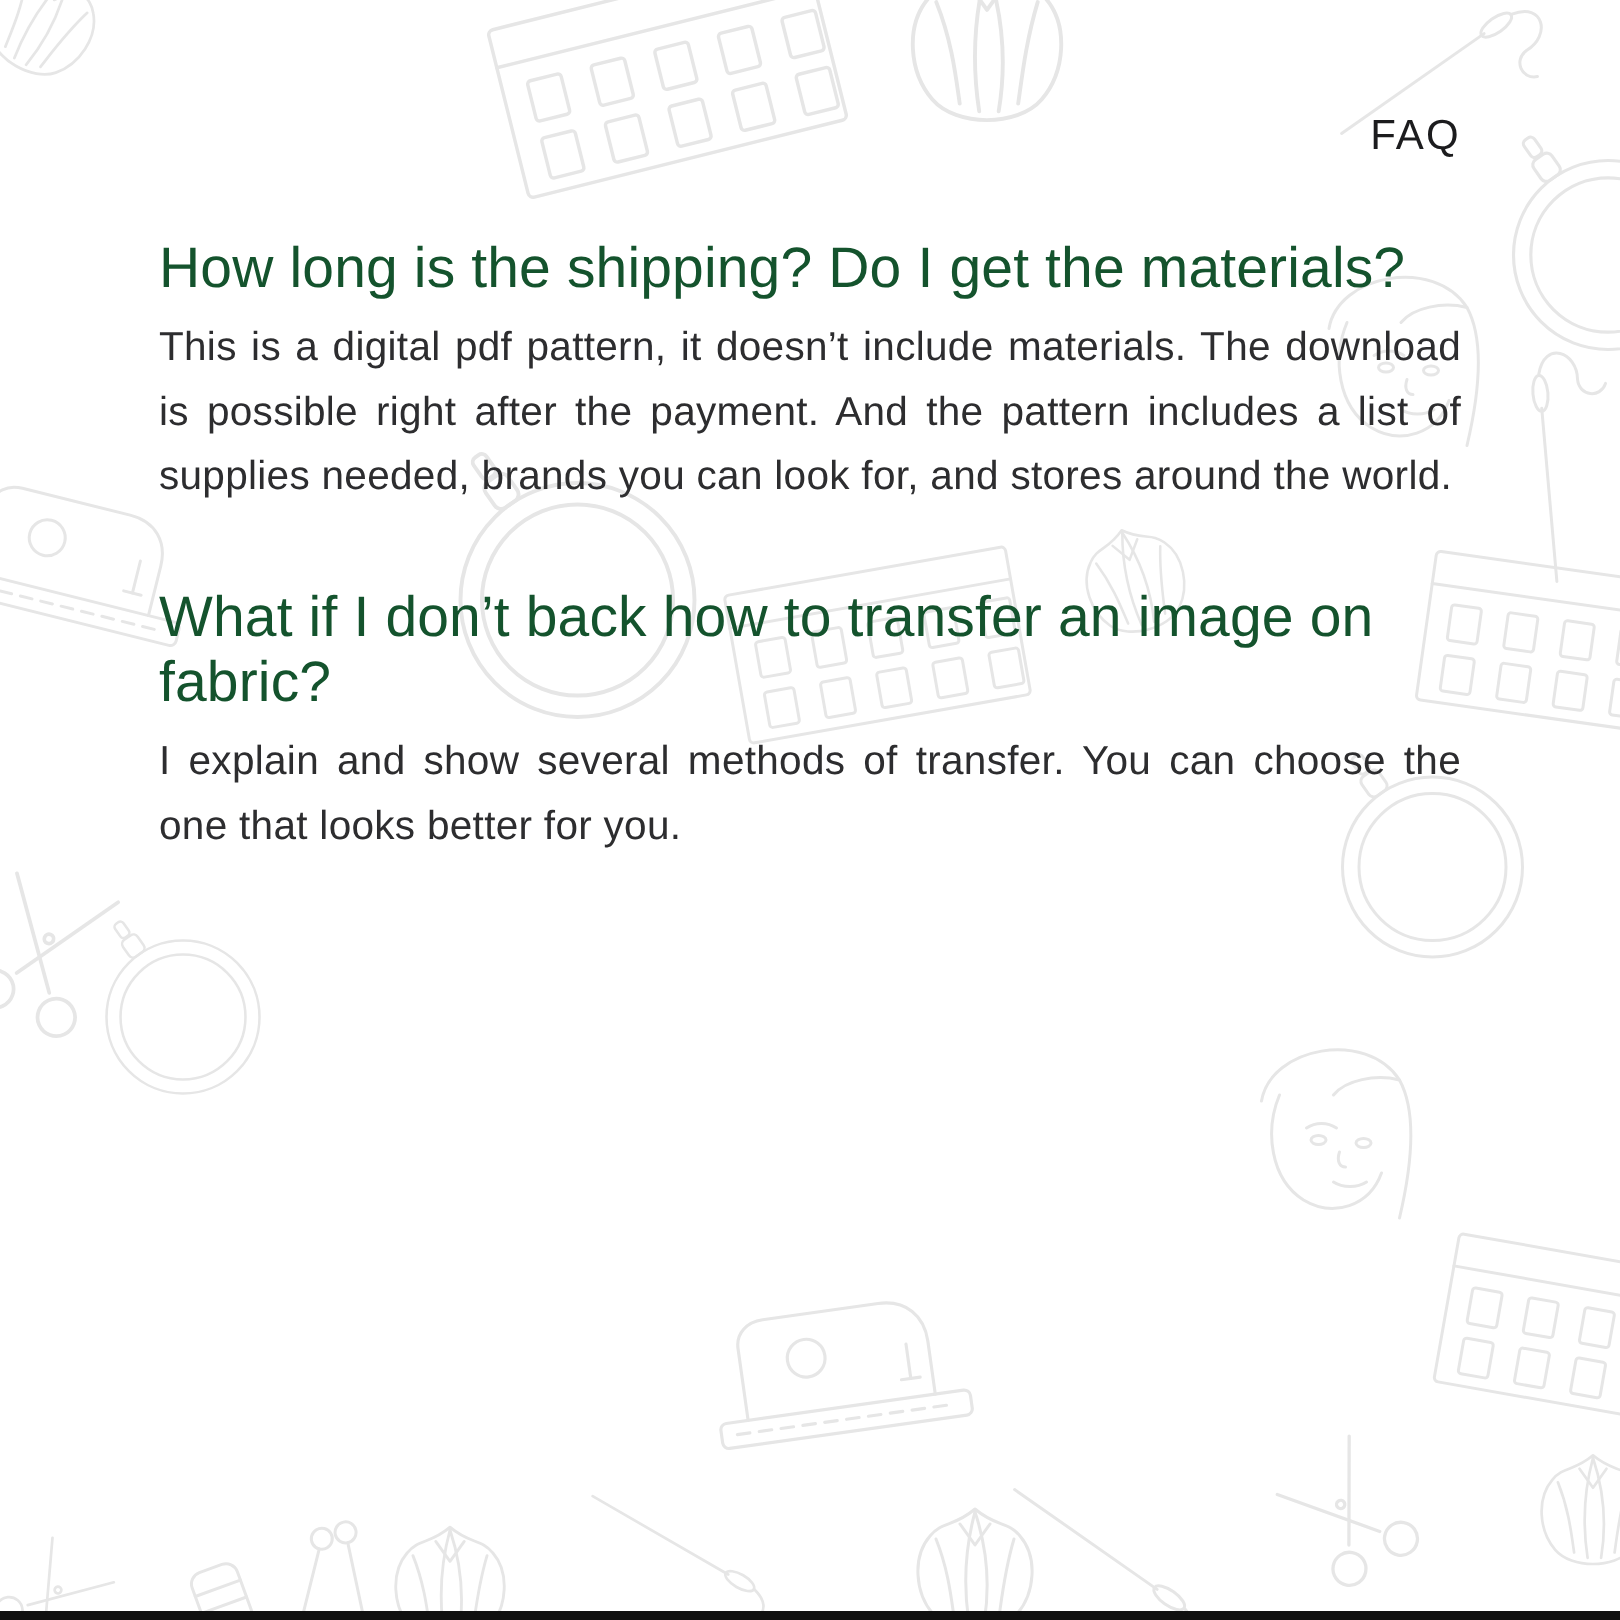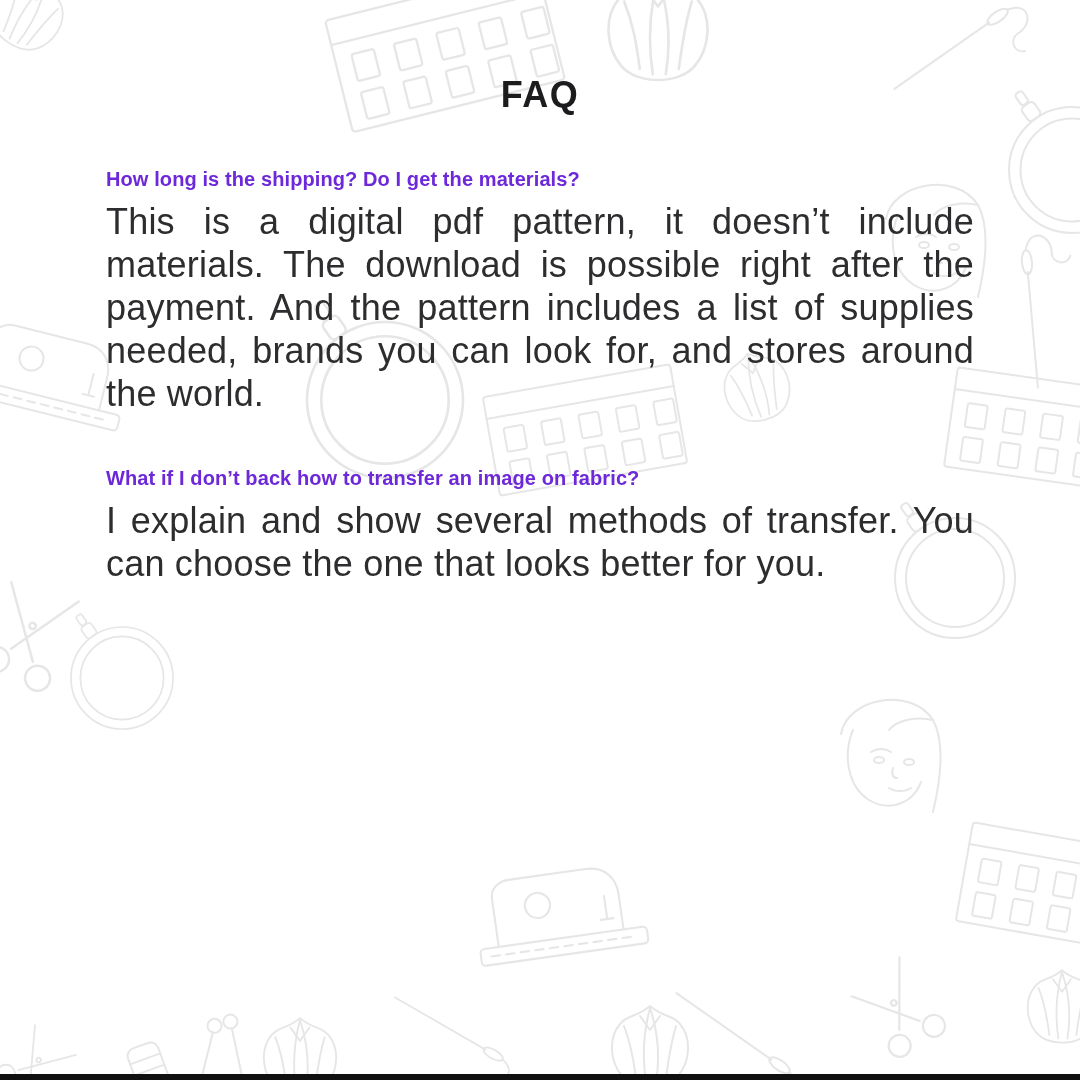--- a/index.html
+++ b/index.html
@@ -4,30 +4,30 @@
 <style>
   html,body{margin:0;padding:0;}
   body{
     width:1080px;height:1080px;overflow:hidden;background:#ffffff;
     font-family:"Liberation Sans", sans-serif;
   }
   .page{position:relative;width:1080px;height:1080px;background:#ffffff;}
   svg.bg{position:absolute;left:0;top:0;width:1080px;height:1080px;}
   .content{position:relative;z-index:2;padding:74px 106px 0 106px;}
   h1.title{
-    margin:0;text-align:center;
-    font-size:36px;font-weight:700;letter-spacing:1.5px;color:#1c1c1e;
+    margin:0;text-align:right;
+    font-size:28px;font-weight:400;letter-spacing:1.5px;color:#1c1c1e;
   }
   section.faq-item{margin-top:52px;}
   section.faq-item h2{
-    margin:0 0 9px 0;font-size:20px;font-weight:700;color:#6d28d9;
+    margin:0 0 9px 0;font-size:38px;font-weight:400;color:#14532d;
     letter-spacing:0.1px;
   }
   section.faq-item p{
-    margin:0;font-size:36px;font-weight:400;color:#2d2d2f;
+    margin:0;font-size:27px;font-weight:400;color:#2d2d2f;
     line-height:43px;text-align:justify;letter-spacing:0.2px;
   }
   .footer-bar{position:absolute;left:0;bottom:0;width:1080px;height:6px;background:#101010;z-index:3;}
 </style>
 </head>
 <body>
 
 <div class="page">
 
   <svg class="bg" viewBox="0 0 1080 1080" fill="none" stroke="#e6e6e6" stroke-width="2" stroke-linecap="round" stroke-linejoin="round" aria-hidden="true">

